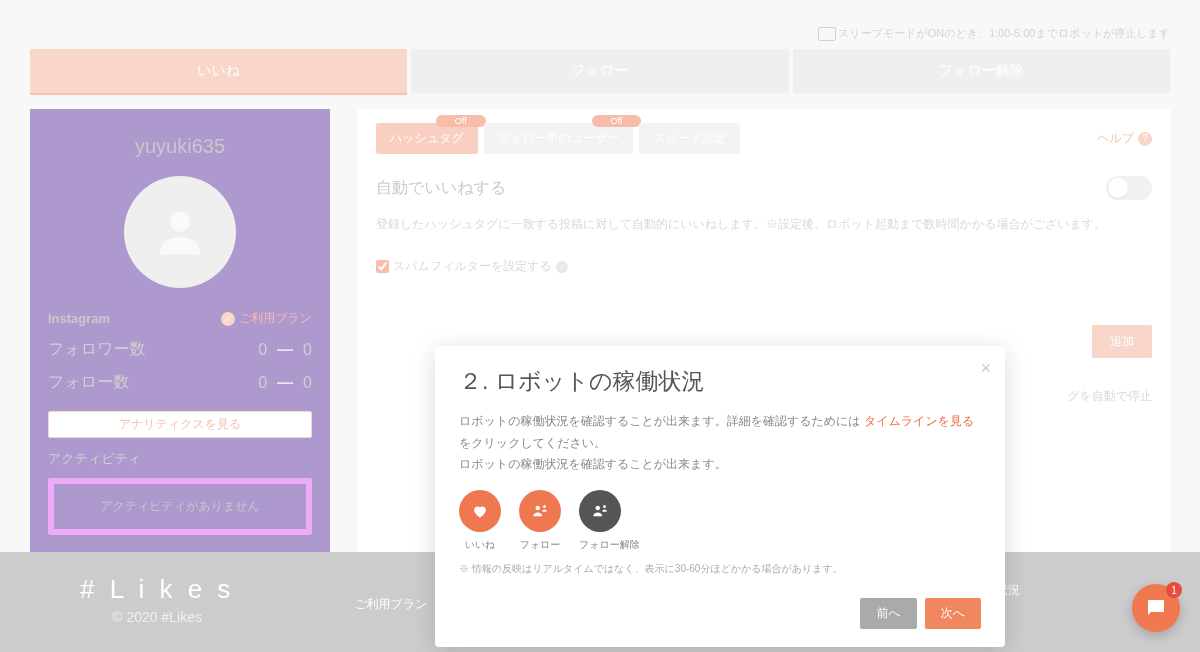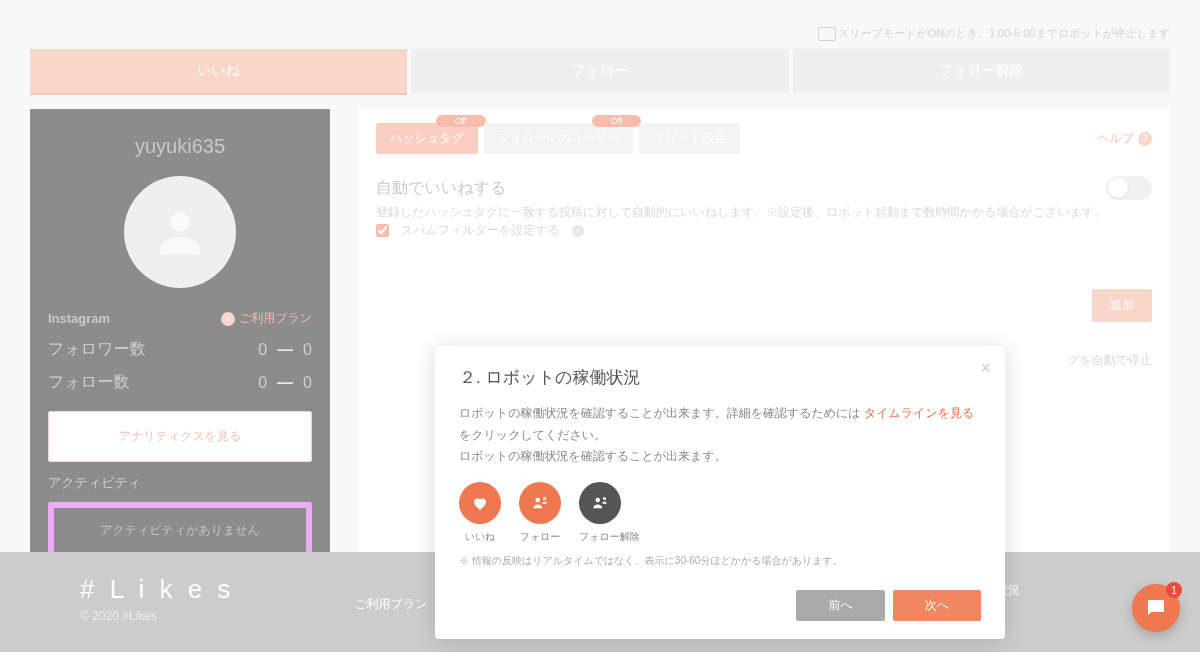--- a/index.html
+++ b/index.html
@@ -6,78 +6,78 @@
 body { background: #f0f0f0; width: 1200px; height: 652px; overflow: hidden; position: relative; }
 .page { padding: 26px 30px 0; }
 .sleep-note { text-align: right; font-size: 11px; color: #999; margin-bottom: 8px; display: flex; justify-content: flex-end; align-items: center; gap: 2px; }
 .sleep-note .robot-ico { width: 18px; height: 14px; border: 1px solid #999; border-radius: 2px; position: relative; }
 .tabs { display: flex; gap: 0; }
 .tab { flex: 1; text-align: center; padding: 13px 0; font-size: 14px; color: #fff; background: #dcdcdc; position: relative; cursor: pointer; }
 .tab.active { background: #f0a58a; }
 .tab + .tab { margin-left: 4px; }
 .tab.active::after { content:""; position:absolute; left:0; right:0; bottom:-2px; height:2px; background:#e87c53; }
 .layout { display: flex; gap: 28px; margin-top: 16px; }
-.sidebar { width: 300px; background: #000000; padding: 18px 18px 24px; }
+.sidebar { width: 300px; background: #4c1d95; padding: 18px 18px 24px; }
 .username { text-align: center; font-size: 20px; color: #888; margin: 8px 0 18px; }
 .avatar { width: 112px; height: 112px; border-radius: 50%; background: #dcdcdc; margin: 0 auto 16px; display:flex; align-items:center; justify-content:center; }
 .avatar svg { width:60px; height:60px; fill:#f3f3f3; }
 .inst-row { display:flex; justify-content:space-between; align-items:center; padding: 6px 0; }
 .inst-label { font-size: 13px; color: #888; font-weight:600; }
 .connect { color:#ef6c46; font-size:12px; display:flex; align-items:center; gap:4px; }
 .connect .dot{ width:14px; height:14px; border-radius:50%; background:#f0a58a; display:inline-flex; align-items:center; justify-content:center; color:#fff; font-size:9px;}
 .stat-row { display:flex; justify-content:space-between; font-size:16px; color:#999; padding:6px 0; }
 .stat-row .vals{ display:flex; align-items:center; gap:10px; color:#999;}
 .stat-row .dash{ color:#ccc; font-weight:bold;}
-.analytics-btn{ border:1px solid #f0a58a; color:#ef6c46; background:#fff; text-align:center; padding:16px 0; font-size:12px; border-radius:2px; margin:12px 0; cursor:pointer;}
+.analytics-btn{ border:1px solid #f0a58a; color:#ef6c46; background:#fff; text-align:center; padding:4px 0; font-size:12px; border-radius:2px; margin:12px 0; cursor:pointer;}
 .sec-label{ font-size:13px; color:#999; margin:10px 0;}
 .no-activity{ border:6px solid #d946ef; text-align:center; padding:14px 0; font-size:12px; color:#888; border-radius:2px;}
 .main { flex:1; background:#fff; padding: 14px 18px; position:relative; }
 .subtabs{ display:flex; gap:6px; align-items:center;}
 .subtab{ background:#e5e5e5; color:#fff; font-size:12px; padding:7px 14px; border-radius:2px; position:relative; cursor:pointer;}
 .subtab.active{ background:#f19476;}
 .subtab .badge{ position:absolute; top:-8px; right:-8px; background:#ef6c46; color:#fff; font-size:9px; padding:1px 19px; border-radius:8px;}
 .help{ margin-left:auto; color:#ef6c46; font-size:12px; display:flex; align-items:center; gap:4px;}
 .help .qm{ width:14px; height:14px; border-radius:50%; background:#f0a58a; color:#fff; display:inline-flex; align-items:center; justify-content:center; font-size:10px;}
 .card-sec{ margin-top:22px;}
 .card-title-row{ display:flex; justify-content:space-between; align-items:center;}
 .card-title{ font-size:16px; color:#888;}
 .toggle{ width:46px; height:24px; background:#e0e0e0; border-radius:12px; position:relative; cursor:pointer;}
 .toggle::after{ content:""; position:absolute; width:20px; height:20px; background:#fff; border-radius:50%; top:2px; left:2px; box-shadow:0 1px 2px rgba(0,0,0,.2);}
-.card-desc{ font-size:12px; color:#aaa; margin-top:2px; line-height:1.7;}
+.card-desc{ font-size:12px; color:#aaa; margin-top:14px; line-height:1.7;}
 .spam-row{ display:flex; justify-content:space-between; margin-top:28px; font-size:13px; color:#888;}
 .spam-edit{ font-size:12px; color:#999;}
-.spam-check{ font-size:12px; color:#aaa; display:flex; align-items:center; gap:12px;}
+.spam-check{ margin-top:24px; font-size:12px; color:#aaa; display:flex; align-items:center; gap:4px;}
 .spam-check input{ accent-color:#ef6c46;}
 .info-ico{ width:12px; height:12px; border-radius:50%; background:#ccc; color:#fff; display:inline-flex; align-items:center; justify-content:center; font-size:8px;}
 .add-input-row{ display:flex; gap:8px; margin-top:50px;}
 .add-input{ flex:1;}
 .add-btn{ background:#f0a58a; color:#fff; border:none; padding:8px 18px; font-size:12px; border-radius:2px; cursor:pointer;}
 .stop-note{ font-size:12px; color:#aaa; margin-top:30px; text-align:right;}
 .footer{ position:absolute; bottom:0; left:0; right:0; background:#8f8f8f; height:100px; padding: 22px 80px 0; color:#fff; display:flex; align-items:flex-start; gap:120px;}
 .footer .brand{ font-size:26px; letter-spacing:4px; font-weight:300;}
-.footer .copy{ font-size:12px; margin-top:4px; color:#ddd;}
+.footer .copy{ font-size:14px; margin-top:4px; color:#ddd;text-align:center;}
 .footer .plan{ font-size:12px; margin-top:22px;}
 .footer .status{ font-size:12px; margin-top:8px; margin-left:auto; margin-right:100px;}
 
 
 .overlay{ position:absolute; inset:0; background:rgba(255,255,255,.55); z-index:5;}
 .popover{ position:absolute; left:435px; top:346px; width:570px; background:#fff; box-shadow:0 4px 24px rgba(0,0,0,.15); border-radius:4px; padding:20px 24px 18px; z-index:10;}
 .popover::before{ content:""; position:absolute; left:-10px; top:130px; border:10px solid transparent; border-right-color:#fff;}
 .pop-close{ position:absolute; top:12px; right:14px; color:#ccc; font-size:18px; cursor:pointer;}
-.pop-title{ font-size:17px; color:#555; font-weight:500; margin-bottom:14px;}
+.pop-title{ font-size:23px; color:#555; font-weight:500; margin-bottom:14px;}
 .pop-body{ font-size:12px; color:#888; line-height:1.8;}
 .pop-body .link{ color:#ef6c46; font-weight:500;}
 .icon-row{ display:flex; gap:18px; margin-top:14px;}
 .icon-item{ text-align:center; font-size:10px; color:#888;}
 .icon-circ{ width:42px; height:42px; border-radius:50%; display:flex; align-items:center; justify-content:center; margin-bottom:6px;}
 .icon-circ.orange{ background:#f07850; color:#fff;}
 .icon-circ.dark{ background:#555; color:#fff;}
 .pop-note{ font-size:10px; color:#aaa; margin-top:10px;}
 .pop-actions{ display:flex; justify-content:flex-end; gap:8px; margin-top:22px;}
-.pop-btn{ border:none; padding:7px 32px; font-size:12px; border-radius:2px; cursor:pointer; color:#fff;}
+.pop-btn{ border:none; padding:7px 16px; font-size:12px; border-radius:2px; cursor:pointer; color:#fff;}
 .pop-btn.gray{ background:#aaa;}
 .pop-btn.orange{ background:#f0875f;}
 
 .chat-fab{ position:absolute; bottom:20px; right:20px; width:48px; height:48px; border-radius:50%; background:#f07850; display:flex; align-items:center; justify-content:center; z-index:20; box-shadow:0 4px 12px rgba(0,0,0,.2); cursor:pointer;}
 .chat-fab svg{ width:24px; height:24px; fill:#fff;}
 .chat-fab .nbadge{ position:absolute; top:-2px; right:-2px; background:#e84c3d; color:#fff; width:16px; height:16px; border-radius:50%; font-size:10px; display:flex; align-items:center; justify-content:center;}
 </style>
 </head>
 <body>
 

